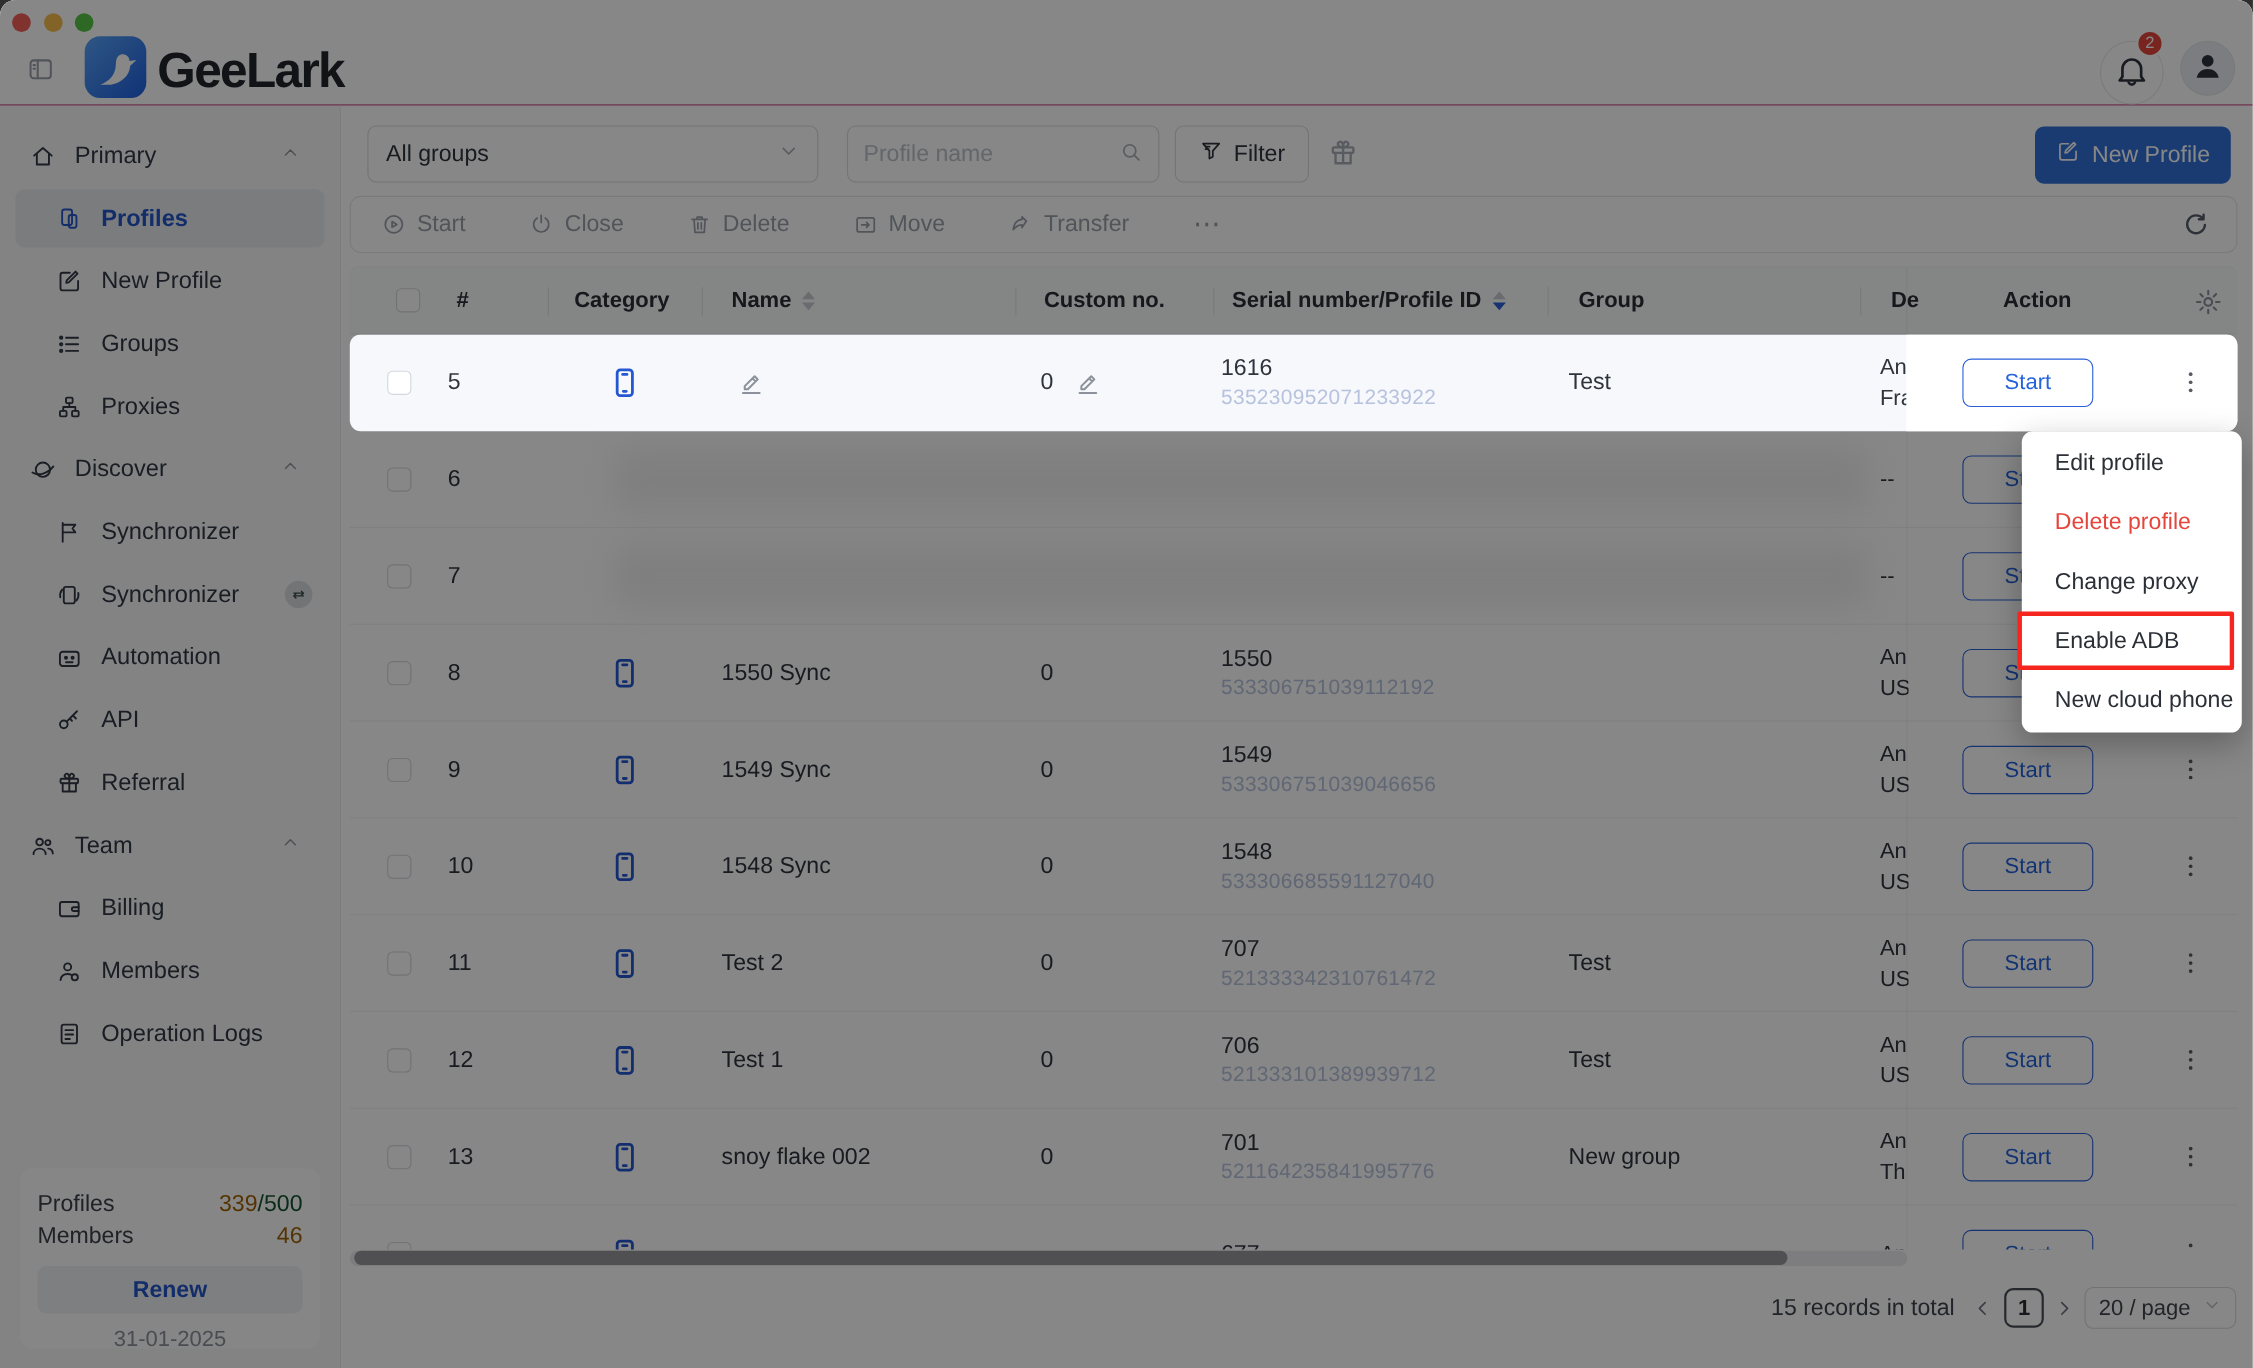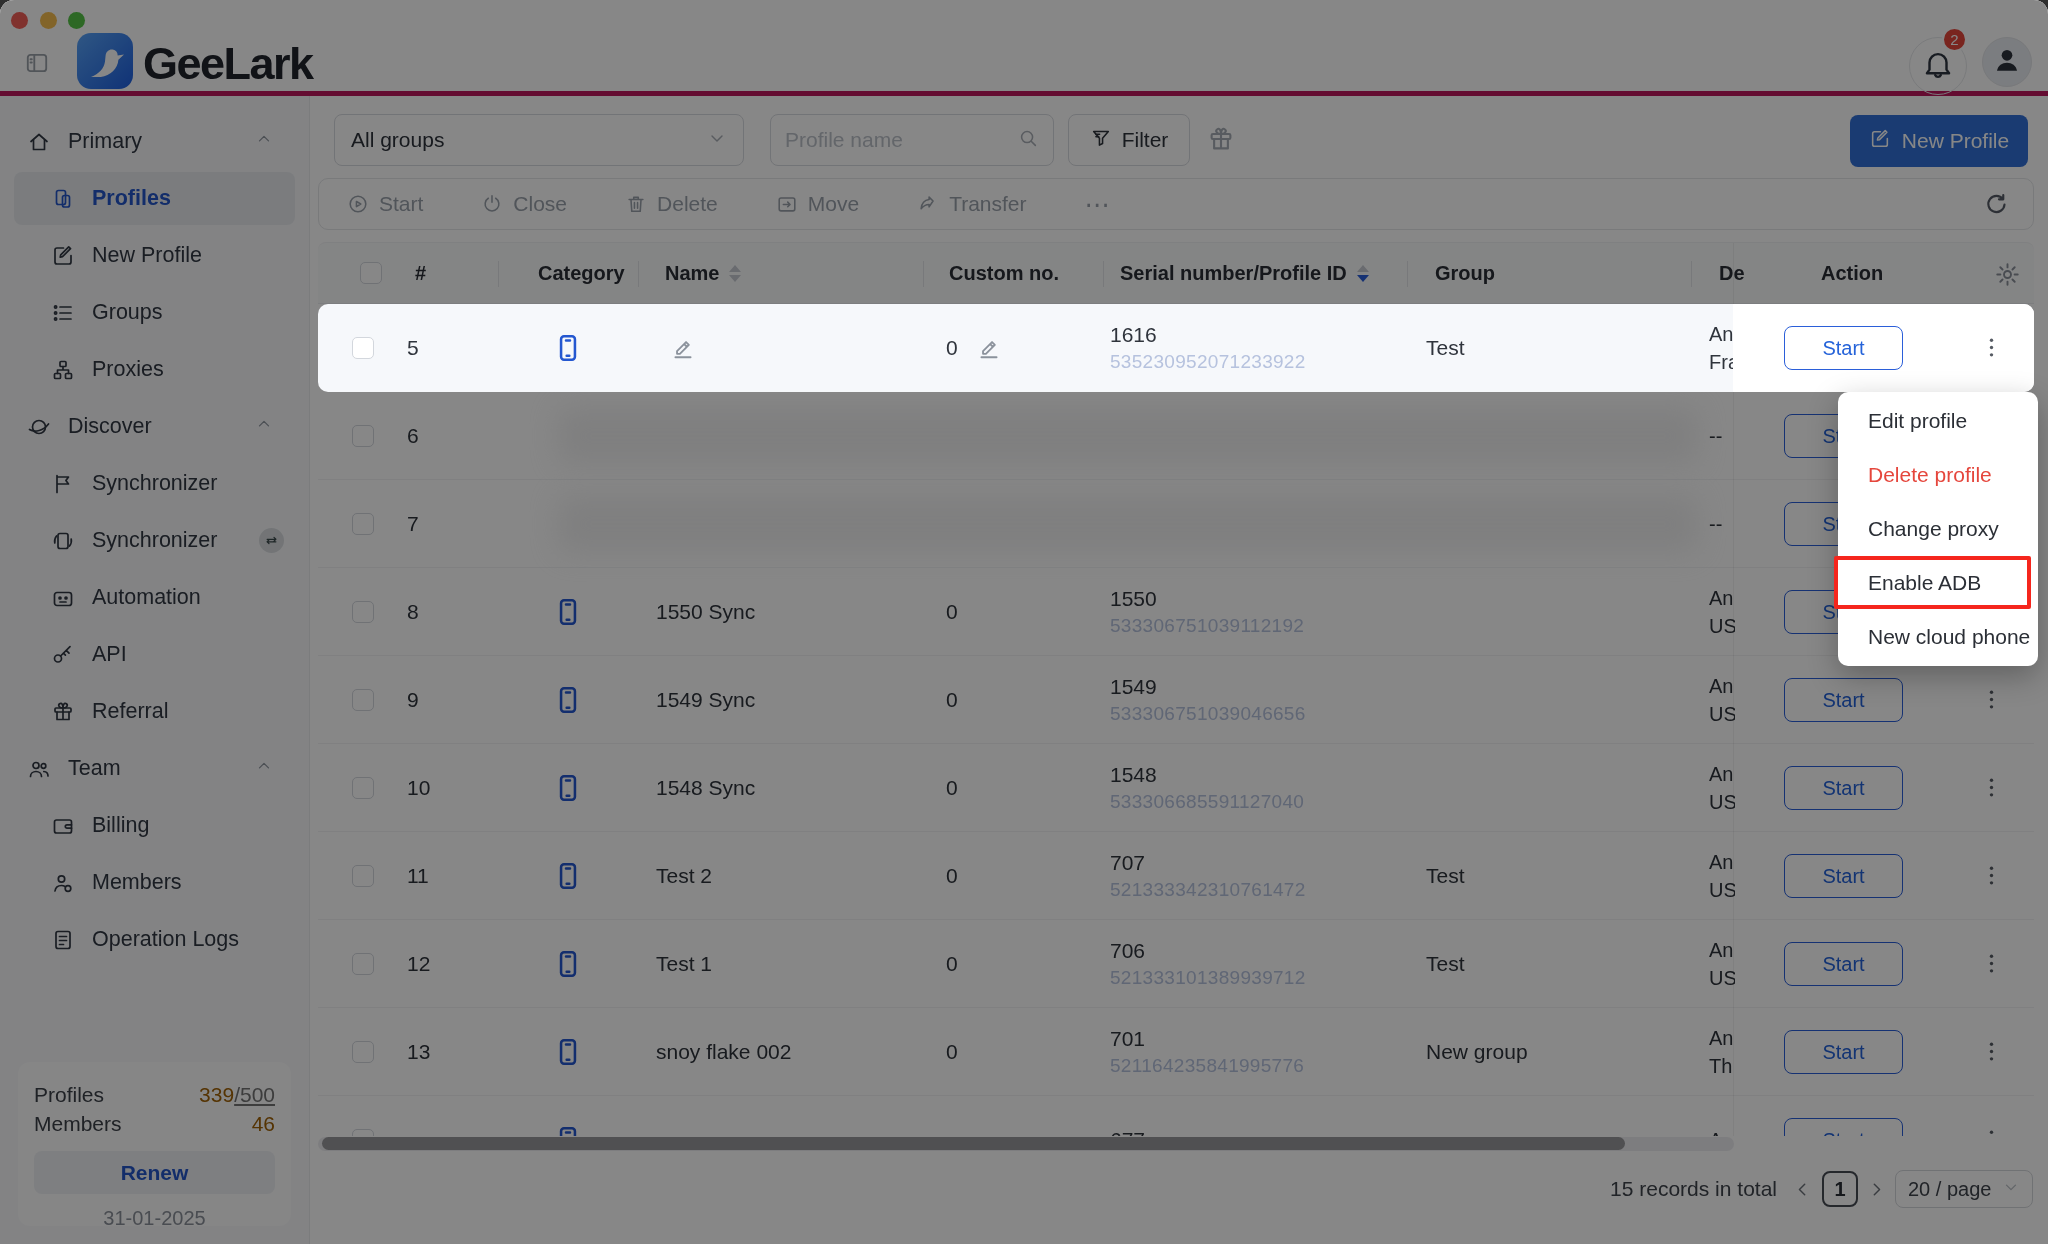--- a/index.html
+++ b/index.html
@@ -1,20 +1,20 @@
 <!DOCTYPE html>
 <html><head>
 <meta charset="utf-8">
 <style>
   * { box-sizing: border-box; margin: 0; padding: 0; }
   body { margin: 0; background: #2e2e2e; font-family: "Liberation Sans", "DejaVu Sans", sans-serif; }
   .app { position: relative; width: 2048px; height: 1244px; background: #fff; overflow: hidden; border-radius: 14px 14px 0 0; }
 
   
-  .topbar { position: absolute; left: 0; top: 0; width: 100%; height: 96px; background: #fff; border-bottom: 5px solid #be185d; }
+  .topbar { position: absolute; left: 0; top: 0; width: 100%; height: 96px; background: #fff; border-bottom: 1px solid #be185d; }
   .dot { position: absolute; top: 12px; width: 17px; height: 17px; border-radius: 50%; }
   .collapse-btn { position: absolute; left: 24px; top: 50px; color: #9aa0a8; }
   .logo-sq { position: absolute; left: 77px; top: 33px; width: 56px; height: 56px; border-radius: 14px; background: linear-gradient(135deg, #59a4f8, #1e5fe0); display: flex; align-items: center; justify-content: center; }
   .logo-word { position: absolute; left: 143px; top: 38px; font-size: 45px; font-weight: 700; color: #20242c; letter-spacing: -1.5px; }
   .bell-wrap { position: absolute; left: 1909px; top: 37px; width: 58px; height: 58px; border-radius: 50%; border: 1px solid #e6e8eb; display: flex; align-items: center; justify-content: center; color: #2f3540; }
   .bell-badge { position: absolute; left: 1942px; top: 27px; min-width: 25px; height: 25px; padding: 0 6px; border-radius: 13px; background: #e5463c; border: 2px solid #fff; color: #fff; font-size: 15px; display: flex; align-items: center; justify-content: center; }
   .avatar { position: absolute; left: 1982px; top: 37px; width: 50px; height: 50px; border-radius: 50%; background: #e9ecf1; border: 1px solid #e2e4e8; display: flex; align-items: center; justify-content: center; color: #2c323c; }
 
   
   .sidebar { position: absolute; left: 0; top: 96px; width: 310px; bottom: 0; background: #f7f8fa; border-right: 1px solid #e8eaed; }
@@ -22,21 +22,21 @@
   .navrow { position: relative; height: 57px; display: flex; align-items: center; gap: 17px; padding-left: 27px; font-size: 21.5px; color: #313843; cursor: default; }
   .navrow > * { position: relative; }
   .navrow.item { padding-left: 51px; }
   .navrow .chev { position: absolute; right: 36px; color: #8f959d; }
   .navrow.active { color: #2456c8; font-weight: 600; }
   .navrow.active::before { content: ""; position: absolute; left: 14px; right: 14px; top: 2px; bottom: 2px; background: #e9ebef; border-radius: 8px; }
   .syncbadge { position: absolute; right: 25px; width: 25px; height: 25px; border-radius: 50%; background: #d9dcdf; display: flex; align-items: center; justify-content: center; color: #3c4a4d; }
   .usage { position: absolute; left: 18px; right: 18px; bottom: 18px; height: 164px; background: #fdfdfe; border-radius: 12px; padding: 18px 16px 0 16px; }
   .usage-line { display: flex; justify-content: space-between; font-size: 21px; color: #3c4048; line-height: 29px; }
   .usage-line .blue { color: #a16207; }
-  .usage-line .dark { color: #737373; text-decoration: underline; }
+  .usage-line .dark { color: #14532d; }
   .renew-btn { margin-top: 13px; height: 43px; background: #eef0f3; border-radius: 8px; display: flex; align-items: center; justify-content: center; color: #2456c8; font-weight: 700; font-size: 21px; }
   .expiry { text-align: center; color: #8b9099; font-size: 20px; margin-top: 13px; }
 
   
   .main { position: absolute; left: 310px; top: 96px; right: 0; bottom: 0; background: #fff; }
   .group-select { position: absolute; left: 24px; top: 18px; width: 410px; height: 52px; border: 1px solid #d8dbe0; border-radius: 8px; display: flex; align-items: center; padding: 0 16px; font-size: 21px; color: #2e333c; background: #fff; }
   .group-select .chev { margin-left: auto; color: #a9aeb6; }
   .search-box { position: absolute; left: 460px; top: 18px; width: 284px; height: 52px; border: 1px solid #d8dbe0; border-radius: 8px; background: #fff; display: flex; align-items: center; padding: 0 14px; gap: 24px; }
   .search-box input { border: none; outline: none; background: transparent; font-size: 21px; color: #2e333c; width: 100%; font-family: inherit; }
   .search-box input::placeholder { color: #bcc1c9; }
@@ -353,21 +353,21 @@
         <span class="tbitem more">
           <span>⋯</span>
         </span>
       </div>
 
     <div class="thead" id="thead">
         <span class="cb" style="position:absolute;left:42px;top:19px"></span>
         <span class="th" style="left:97px">
           <span>#</span>
         </span>
-        <span class="th" style="left:220px">
+        <span class="th" style="left:204px">
           <span>Category</span>
         </span>
         <span class="th" style="left:347px">
           <span>Name</span>
           <span class="sorts">
             <i class="c-up"></i>
             <i class="c-dn"></i>
           </span>
         </span>
         <span class="th" style="left:631px">

